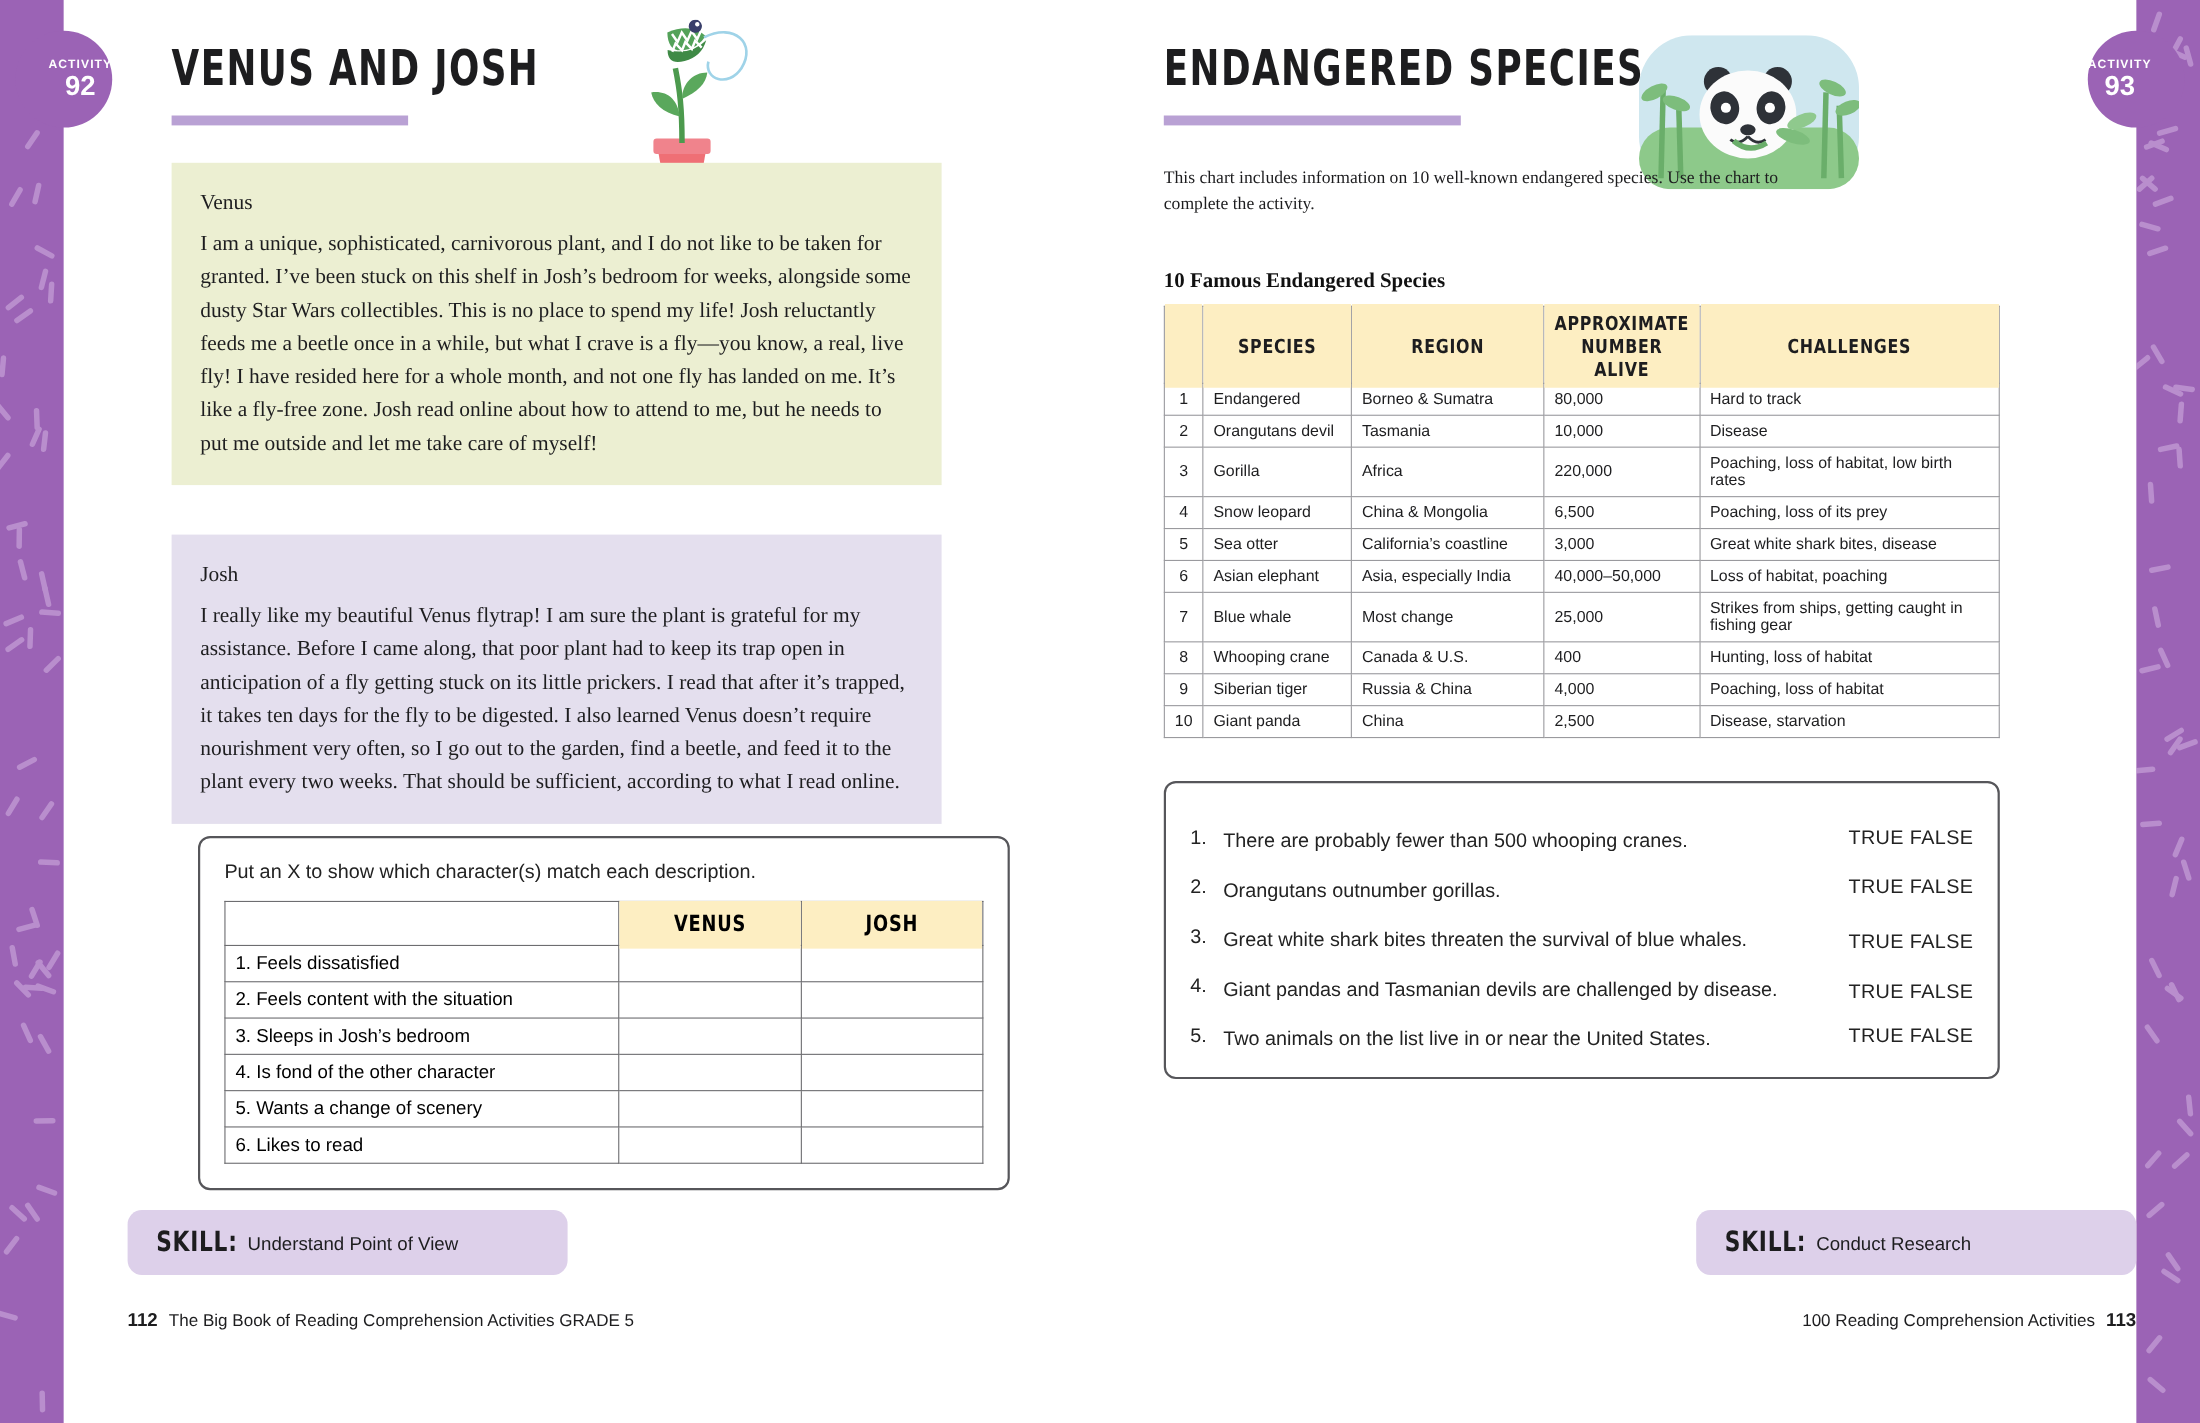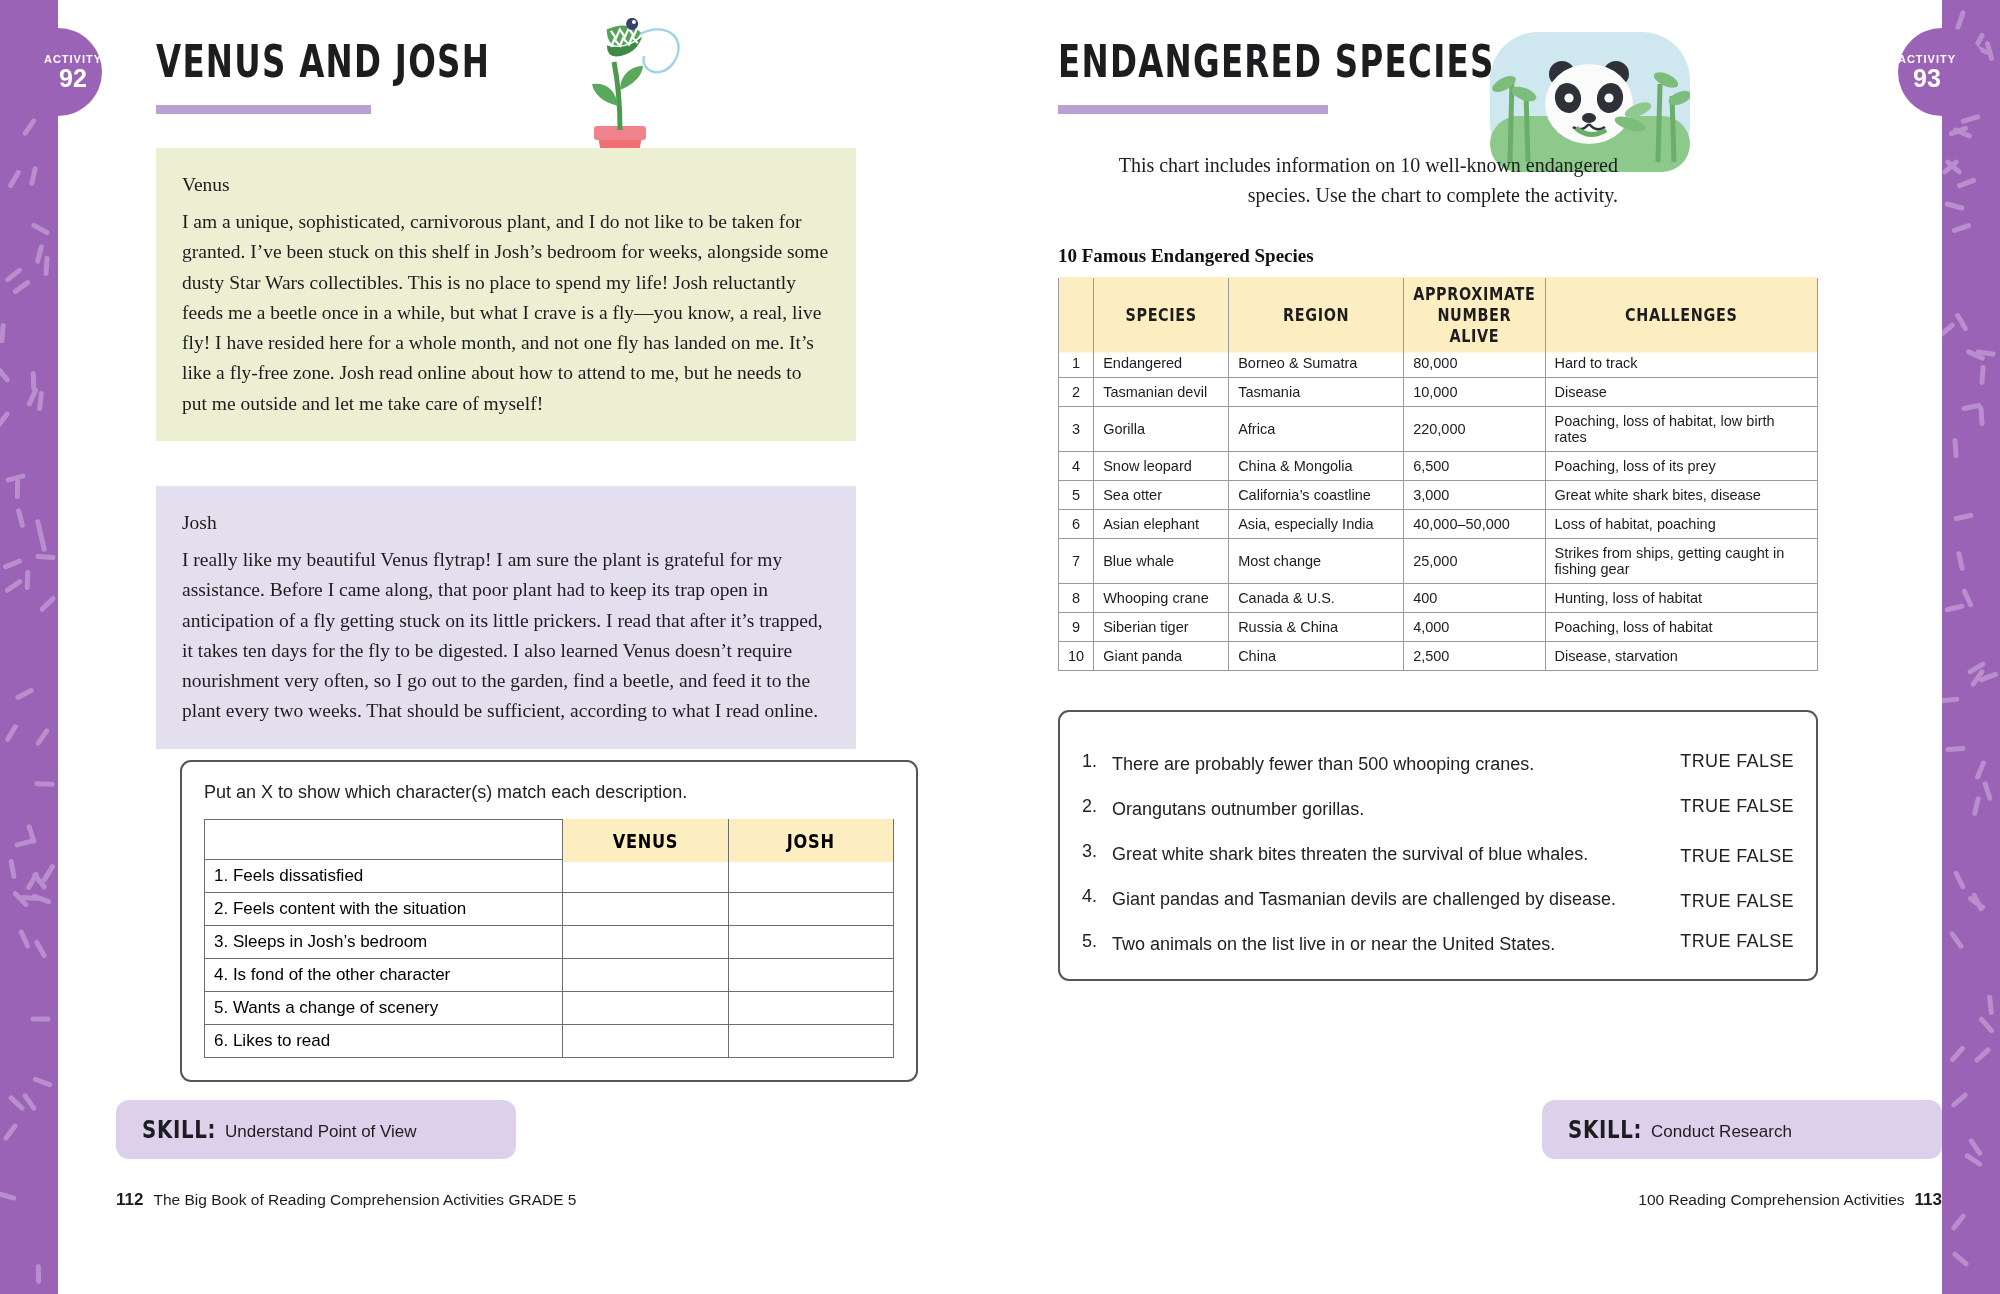--- a/index.html
+++ b/index.html
@@ -124,21 +124,21 @@
   .footer {
     font-size:15.5px; color:#1d1d1f;
     display:flex; align-items:baseline; gap:10px;
   }
   .footer .fnum { font-weight:bold; font-size:17px; }
   .footer.right { justify-content:flex-end; }
 
   
   .intro {
     font-family:"Liberation Serif", serif;
-    font-size:20px; line-height:1.5; color:#1d1d1f;text-align:right;
+    font-size:16px; line-height:1.5; color:#1d1d1f;
   }
   .chart-caption {
     font-family:"Liberation Serif", serif;
     font-weight:bold; font-size:19px; color:#111;
   }
   table.species {
     border-collapse:collapse; width:100%;
     font-size:14.5px; color:#1d1d1f;
   }
   table.species th, table.species td {
@@ -428,21 +428,21 @@
         <tbody id="species-body">
             <tr>
               <td class="num">1</td>
               <td>Endangered</td>
               <td>Borneo &amp; Sumatra</td>
               <td>80,000</td>
               <td>Hard to track</td>
             </tr>
             <tr>
               <td class="num">2</td>
-              <td>Tasmanian devil</td>
+              <td>Orangutans devil</td>
               <td>Tasmania</td>
               <td>10,000</td>
               <td>Disease</td>
             </tr>
             <tr>
               <td class="num">3</td>
               <td>Gorilla</td>
               <td>Africa</td>
               <td>220,000</td>
               <td>Poaching, loss of habitat, low birth rates</td>

